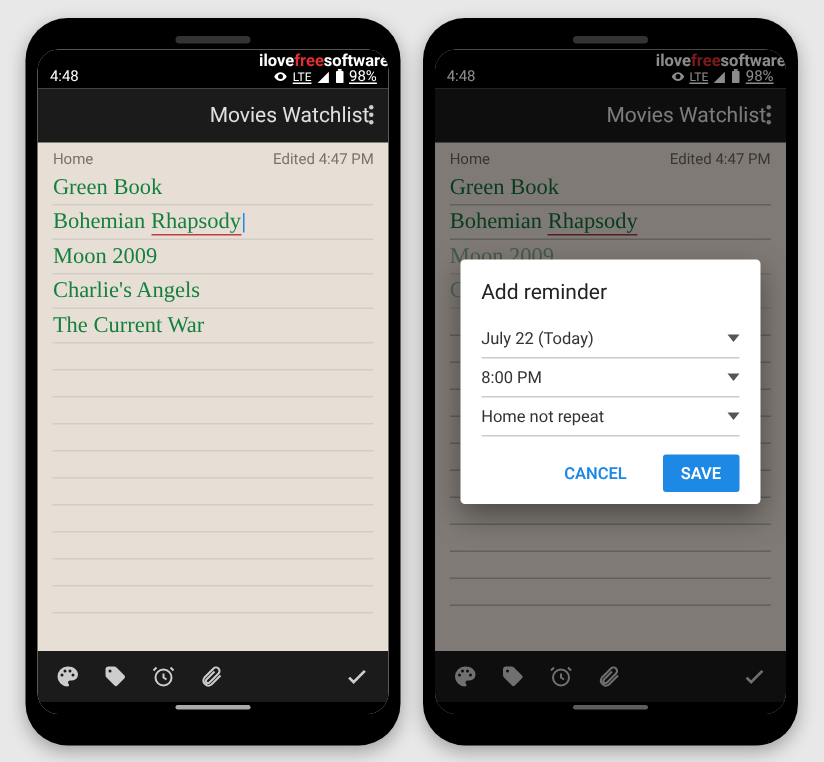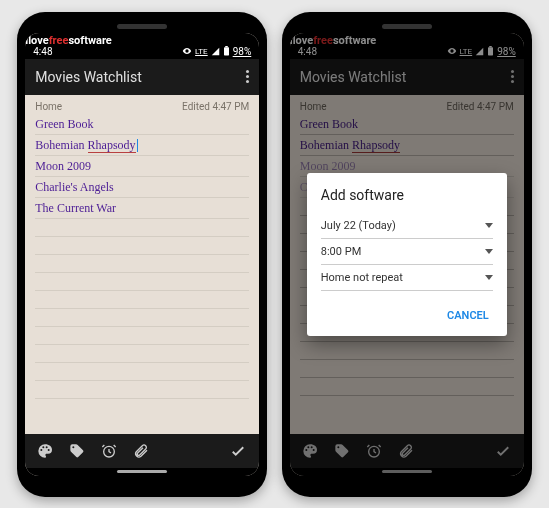--- a/index.html
+++ b/index.html
@@ -36,21 +36,21 @@
     overflow: hidden;
     background: #e7dfd6;
     display: flex;
     flex-direction: column;
     position: relative;
   }
   .watermark {
     position: absolute;
     top: 1px;
     width: 100%;
-    text-align: left;
+    text-align: right;
     font-size: 11px;
     font-weight: bold;
     color: #fff;
     z-index: 5;
     pointer-events: none;
   }
   .watermark .free { color: #e03030; }
   .statusbar {
     background: #000;
     color: #fff;
@@ -62,38 +62,38 @@
     font-size: 10px;
     gap: 19px;
   }
   .status-icons { display: flex; align-items: center; gap: 3px; text-decoration: underline; }
   .appbar {
     background: #1b1b1b;
     color: #e0e0e0;
     height: 36px;
     display: flex;
     align-items: center;
-    justify-content: space-between;
+    justify-content: flex-end;
     padding: 0 10px;
     font-size: 14px;
   }
   .more-dots { display: flex; flex-direction: column; gap: 2px; align-items: center; }
   .more-dots span { width: 3px; height: 3px; background: #ccc; border-radius: 50%; }
   .meta {
     display: flex;
     justify-content: space-between;
     padding: 6px 10px 2px;
     font-size: 10px;
     color: #7a7268;
   }
   .content {
     flex: 1;
     padding: 0 10px;
-    font-size: 12px;
-    color: #4c1d95;
+    font-size: 15px;
+    color: #15803d;
     font-family: Georgia, serif;
   }
   .line {
     border-bottom: 1px solid #d4cdc3;
     padding: 3px 0 2px;
     min-height: 18px;
   }
   .underline-red { border-bottom: 1px solid #b84040; }
   .cursor {
     display: inline-block;
@@ -332,32 +332,33 @@
             <path d="M5 13l4 4L19 7"></path>
           </svg>
         </span>
     </div>
     <div class="homebar">
         <div></div>
       </div>
 
     <div class="scrim">
       <div class="dialog">
-        <div class="dialog-title">Add software</div>
+        <div class="dialog-title">Add reminder</div>
         <div class="field">
           <span>July 22 (Today)</span>
             <span class="tri"></span>
         </div>
         <div class="field">
           <span>8:00 PM</span>
             <span class="tri"></span>
         </div>
         <div class="field">
           <span>Home not repeat</span>
             <span class="tri"></span>
         </div>
         <div class="dialog-actions">
           <div class="btn-cancel">CANCEL</div>
+          <div class="btn-save">SAVE</div>
         </div>
       </div>
     </div>
   </div>
 </div>
 
 </body></html>

